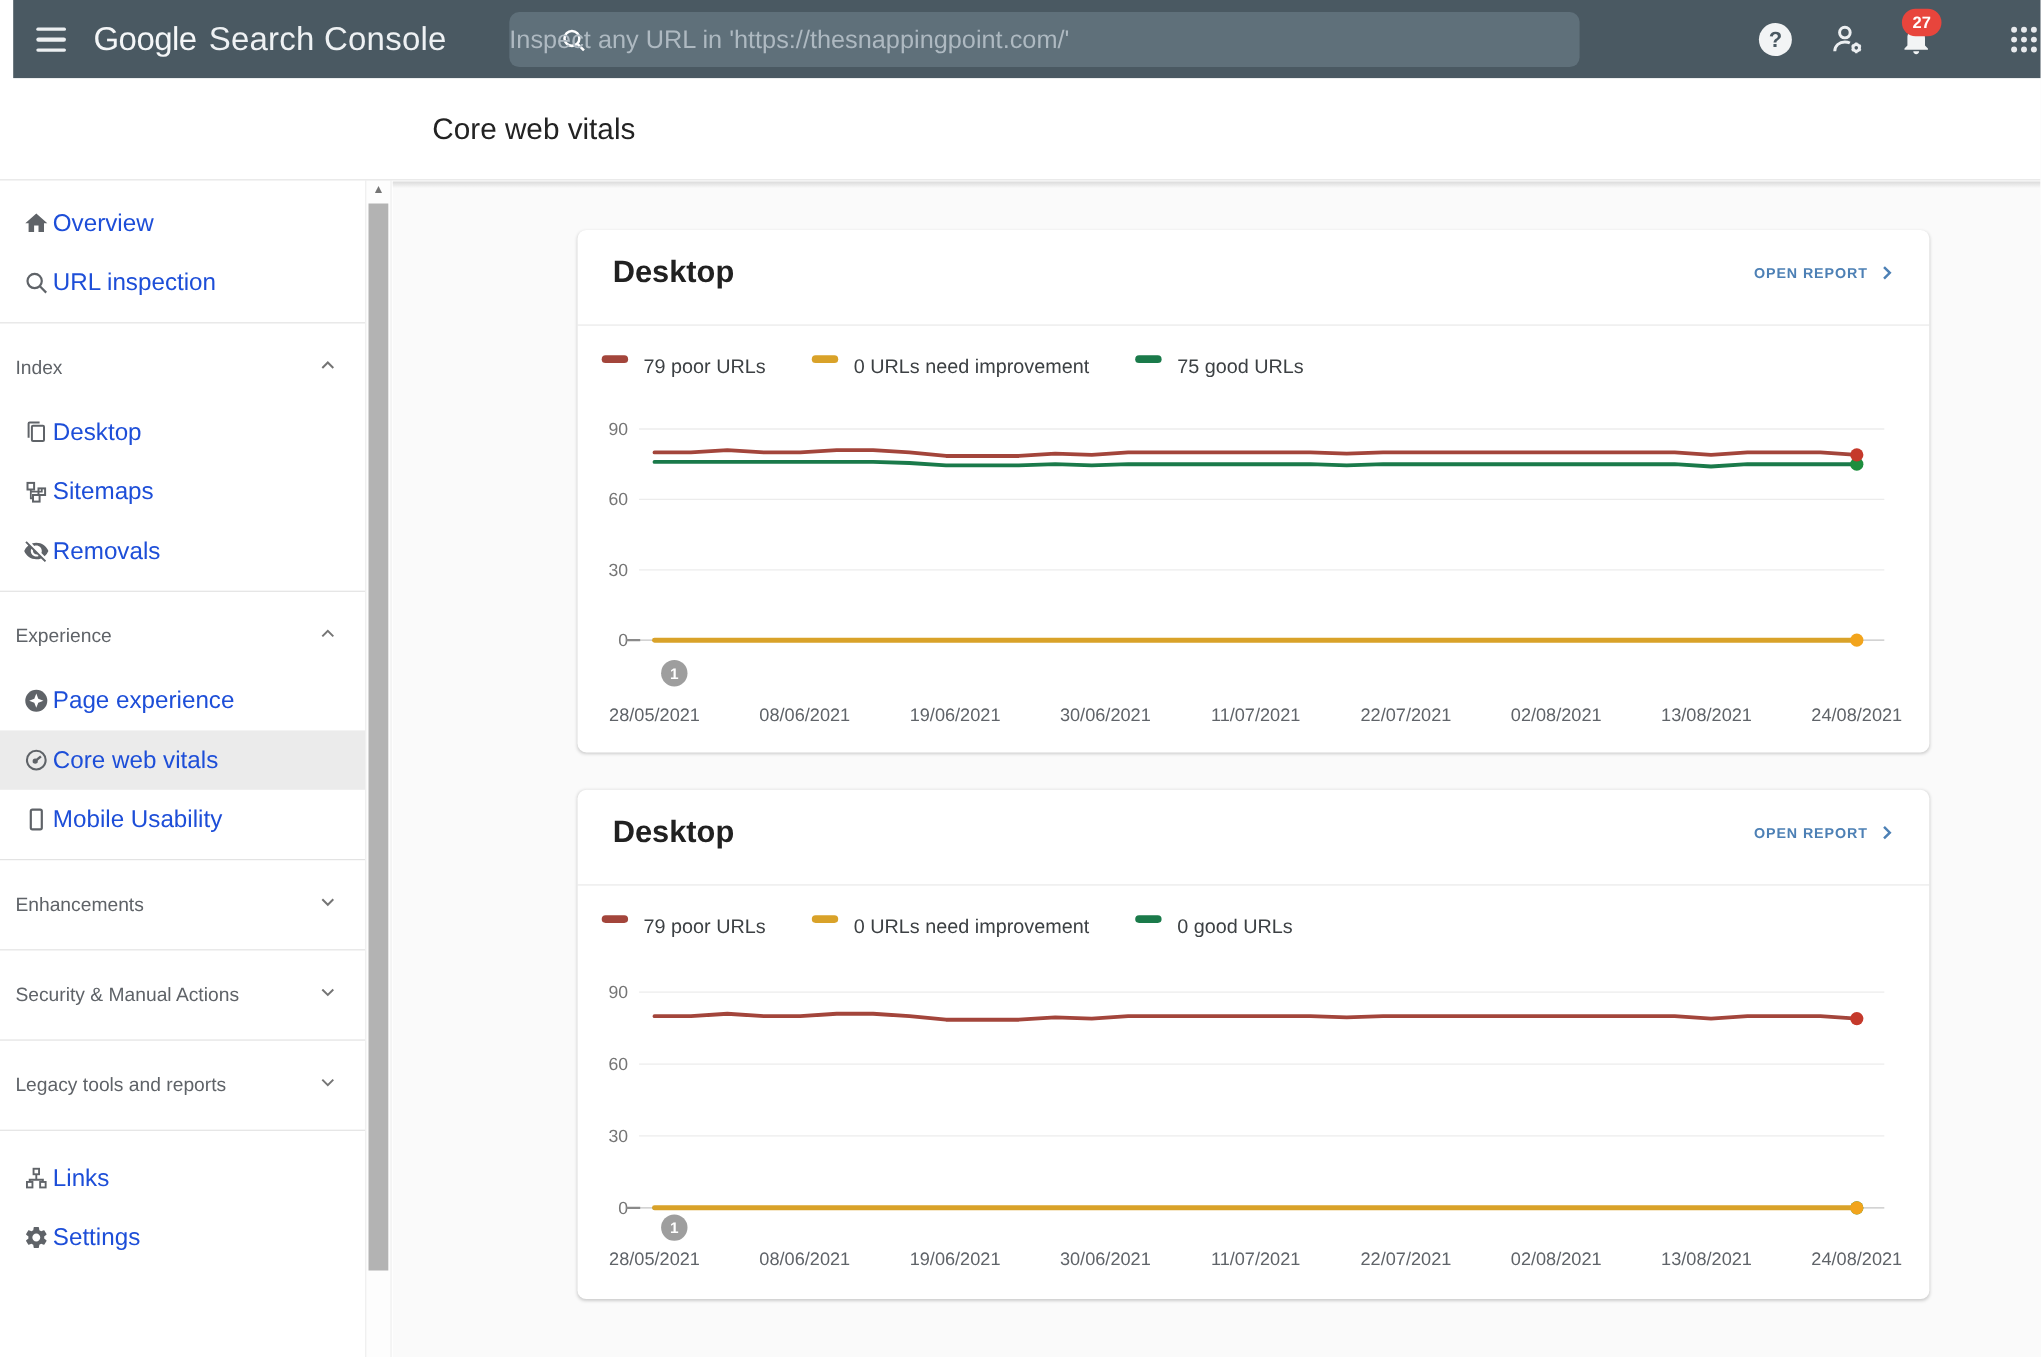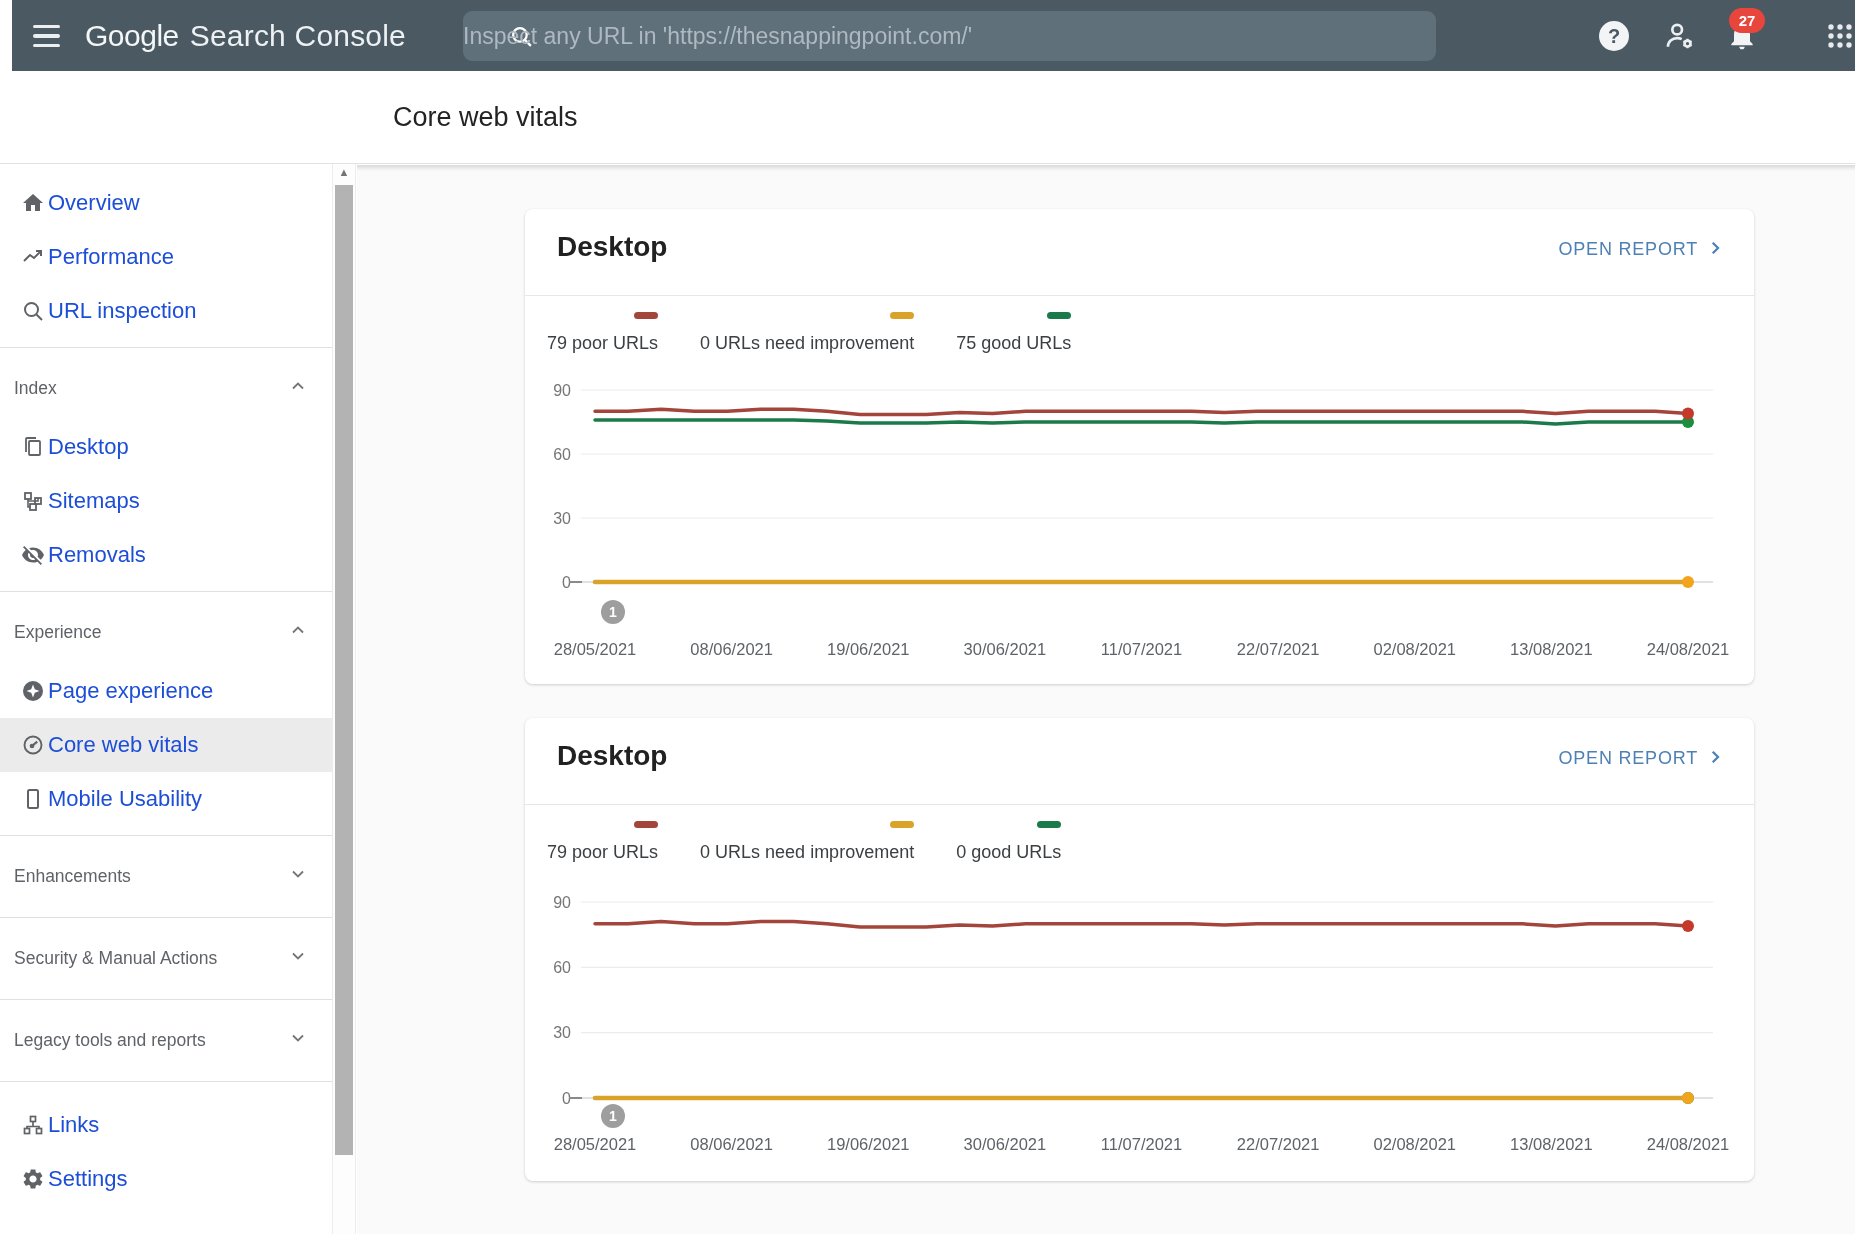--- a/index.html
+++ b/index.html
@@ -40,24 +40,24 @@
   .side-scroll { position:absolute; left:332px; top:164px; width:24px; height:1070px; background:#fdfdfd; border-left:1px solid #ededed; border-right:1px solid #ededed; z-index:6; }
   .side-scroll .arrow { position:absolute; left:0; top:2px; width:22px; text-align:center; font-size:11px; color:#757575; cursor:pointer; }
   .side-scroll .thumb { position:absolute; left:2px; top:21px; width:18px; height:970px; background:#b3b3b3; cursor:pointer; }
 
   
   .content { position:absolute; left:357px; top:165px; width:1498px; height:1069px; background:#fafafa; }
   .content::before { content:""; position:absolute; left:0; top:0; width:100%; height:6px; background:linear-gradient(rgba(0,0,0,0.13),rgba(0,0,0,0)); }
 
   .card { position:absolute; background:#fff; border-radius:8px; box-shadow:0 1px 3px rgba(0,0,0,0.18); }
   .card-title { position:absolute; left:32px; top:22px; font-size:28px; color:#212121; }
-  .open-report { position:absolute; right:30px; top:30px; display:flex; align-items:flex-start; gap:8px; color:#4d80b5; font-size:18px; font-weight:normal; letter-spacing:0.8px; cursor:pointer; text-decoration:none; }
+  .open-report { position:absolute; right:30px; top:30px; display:flex; align-items:center; gap:8px; color:#4d80b5; font-size:13px; font-weight:bold; letter-spacing:0.8px; cursor:pointer; text-decoration:none; }
   .card-divider { position:absolute; left:0; top:86px; width:100%; height:1px; background:#e7e7e7; }
   .legend { position:absolute; left:22px; top:106px; height:36px; display:flex; align-items:center; gap:42px; }
-  .legend-item { display:flex; align-items:flex-end; gap:14px;flex-direction:column; }
+  .legend-item { display:flex; align-items:flex-start; gap:14px; }
   .legend-dash { width:24px; height:7px; border-radius:3.5px; }
   .legend-label { font-size:18px; color:#3c4043; }
   .chart-svg { position:absolute; left:0; top:0; pointer-events:none; }
 </style>
 </head>
 <body>
 
 <div class="topbar">
   <div class="hamburger">
       <span></span>
@@ -115,29 +115,20 @@
 </div>
 
 <nav class="sidebar" id="sidebar-list">
     <div class="side-item">
       <span class="icn">
         <svg width="24" height="24" viewBox="0 0 24 24" fill="#5f6368">
           <path d="M10 20v-6h4v6h5v-8h3L12 3 2 12h3v8z"></path>
         </svg>
       </span>
                      <span class="lbl">Overview</span>
-    </div>
-    <div class="side-item">
-      <span class="icn">
-        <svg width="24" height="24" viewBox="0 0 24 24" fill="none" stroke="#5f6368" stroke-width="2">
-          <polyline points="3 16 9 10 13 13 20 6"></polyline>
-          <polyline points="15 6 20 6 20 11" fill="none"></polyline>
-        </svg>
-      </span>
-                     <span class="lbl">Performance</span>
     </div>
     <div class="side-item">
       <span class="icn">
         <svg width="24" height="24" viewBox="0 0 24 24" fill="none" stroke="#5f6368" stroke-width="2">
           <circle cx="10.5" cy="10.5" r="6.5"></circle>
           <line x1="15.5" y1="15.5" x2="21" y2="21"></line>
         </svg>
       </span>
                      <span class="lbl">URL inspection</span>
     </div>

